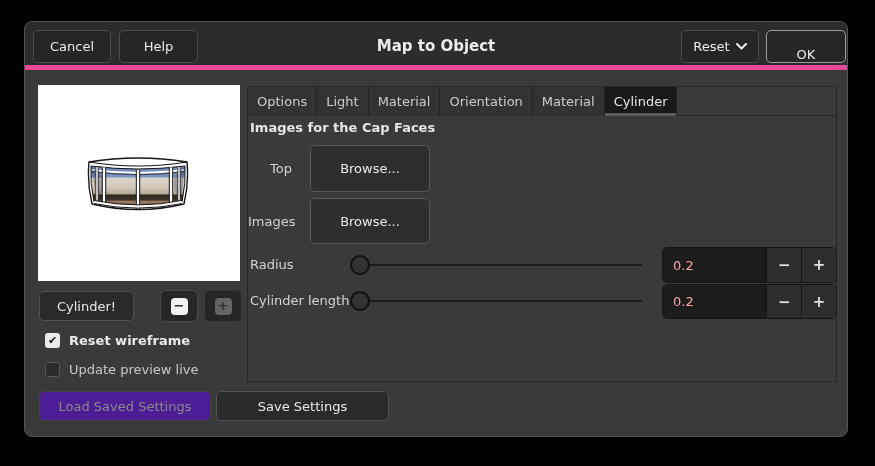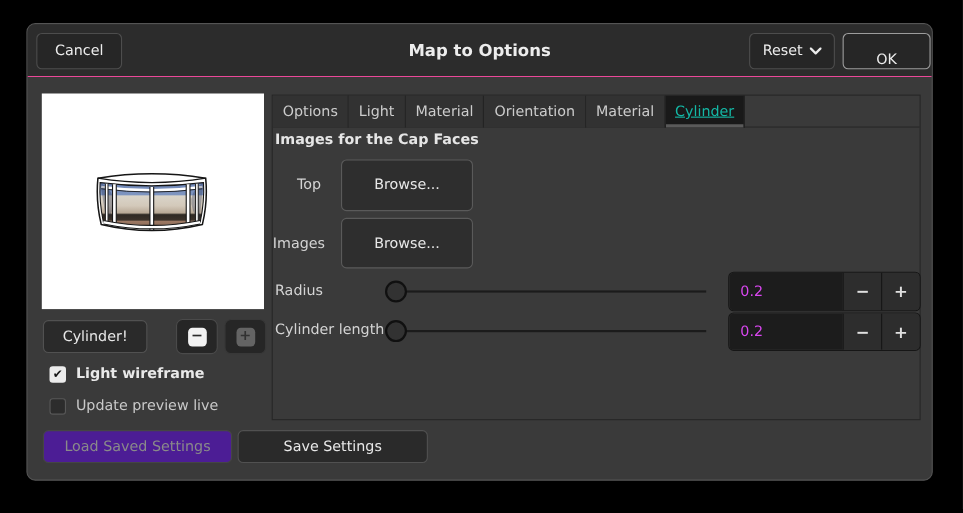--- a/index.html
+++ b/index.html
@@ -2,21 +2,21 @@
 <html><head>
 <meta charset="utf-8">
 <style>
   * { margin:0; padding:0; box-sizing:border-box; }
   html,body { width:875px; height:466px; background:#000; overflow:hidden;
     font-family:"DejaVu Sans","Liberation Sans",sans-serif; }
   .dialog { position:absolute; left:24px; top:21px; width:824px; height:416px;
     background:#3a3a3a; border:1px solid #545454; border-radius:8px; }
   
   .header { position:absolute; left:0; top:0; width:100%; height:48px;
-    background:#2c2c2c; border-bottom:1px solid #ec4899; border-radius:7px 7px 0 0;padding-left:26px; }
+    background:#2c2c2c; border-bottom:5px solid #ec4899; border-radius:7px 7px 0 0;padding-left:26px; }
   .hbtn { position:absolute; top:8px; height:33px; background:#262626;
     border:1px solid #4d4d4d; border-radius:5px; color:#ececec; font-size:13px;
     display:flex; align-items:center; justify-content:center; gap:6px; cursor:pointer; }
   .hbtn.suggested { border-color:#9c9c9c; }
   .title { position:absolute; left:0; top:0; width:100%; height:48px; line-height:48px;
     text-align:center; color:#ededed; font-size:15px; font-weight:bold; pointer-events:none; }
   .chev { width:11px; height:7px; display:inline-block; }
   
   .btn { position:absolute; background:#2a2a2a; border:1px solid #515151; border-radius:5px;
     color:#e8e8e8; font-size:13px; display:flex; align-items:center; justify-content:center;
@@ -41,50 +41,53 @@
   .chkbox.unchecked { background:#2c2c2c; border:1px solid #585858; }
   .chklabel { font-size:13px; color:#c9c9c9; }
   .chklabel.bold { font-weight:bold; color:#e9e9e9; }
   
   .notebook { position:absolute; left:222px; top:64px; width:590px; height:296px;
     border:1px solid #272727; }
   .tabbar { position:absolute; left:0; top:0; width:100%; height:29px;
     border-bottom:1px solid #272727; display:flex; }
   .tab { height:29px; line-height:29px; padding:0 9px; font-size:13px; color:#cccccc;
     background:#323232; border-right:1px solid #232323; cursor:pointer; }
-  .tab.active { background:#191919; color:#14b8a6; box-shadow:inset 0 -3px 0 #5a5a5a;text-decoration:underline; }
+  .tab.active { background:#191919; color:#e5e5e5; box-shadow:inset 0 -3px 0 #5a5a5a; }
   .section-title { position:absolute; left:2px; top:33px; font-size:13px; font-weight:bold;
     color:#e6e6e6; }
   .rowlabel { position:absolute; font-size:13px; color:#d4d4d4; text-align:right; width:44px;
     left:0; }
   .browse { left:62px; width:120px; background:#2e2e2e; border-color:#5a5a5a; }
   
   .slabel { position:absolute; left:2px; width:100px; font-size:13px; color:#d4d4d4; }
   .track { position:absolute; left:104px; width:290px; height:2px; background:#1b1b1b; }
   .thumb { position:absolute; width:20px; height:20px; border-radius:50%; background:#323232;
     border:2px solid #101010; cursor:pointer; }
   .spingroup { position:absolute; left:414px; width:175px; display:flex;
     border:1px solid #161616; border-radius:5px; overflow:hidden; }
-  .entry { width:104px; background:#1c1c1c; color:#d946ef; font-size:13px;
+  .entry { width:104px; background:#1c1c1c; color:#fca5a5; font-size:13px;
     display:flex; align-items:center; padding-left:10px; cursor:text; }
   .spin { width:35px; background:#2d2d2d; color:#e0e0e0; font-size:15px; font-weight:bold;
     display:flex; align-items:center; justify-content:center; cursor:pointer; }
   .spin.minus { border-left:1px solid #161616; }
   .spin.plus { border-left:1px solid #161616; }
 </style>
 </head>
 <body>
 
 <div class="dialog">
 
   <div class="header">
     <div class="hbtn" style="left:8px;width:78px;">
       <span>Cancel</span>
     </div>
-    <div class="title">Map to Options</div>
+    <div class="hbtn" style="left:94px;width:79px;">
+      <span>Help</span>
+    </div>
+    <div class="title">Map to Object</div>
     <div class="hbtn" style="left:656px;width:78px;">
       <span>Reset</span>
       <svg class="chev" viewBox="0 0 11 7">
         <path d="M1 1 L5.5 5.5 L10 1" fill="none" stroke="#ececec" stroke-width="2" stroke-linecap="round" stroke-linejoin="round"></path>
       </svg>
     </div>
     <div class="hbtn suggested" style="left:741px;width:80px;align-items:flex-end;">
       <span>OK</span>
     </div>
   </div>
@@ -140,21 +143,21 @@
 
   <div class="zoombtn" style="left:135px;top:268px;">
     <div class="zoomglyph">−</div>
   </div>
   <div class="zoombtn disabled" style="left:179px;top:268px;">
     <div class="zoomglyph">+</div>
   </div>
 
   <div class="chkrow" style="top:310px;">
     <div class="chkbox checked">✔</div>
-    <div class="chklabel bold">Light wireframe</div>
+    <div class="chklabel bold">Reset wireframe</div>
   </div>
   <div class="chkrow" style="top:339px;">
     <div class="chkbox unchecked"></div>
     <div class="chklabel">Update preview live</div>
   </div>
 
   <div class="btn disabled" style="left:14px;top:369px;width:172px;height:30px;">
     <span>Load Saved Settings</span>
   </div>
   <div class="btn" style="left:191px;top:369px;width:173px;height:30px;">

